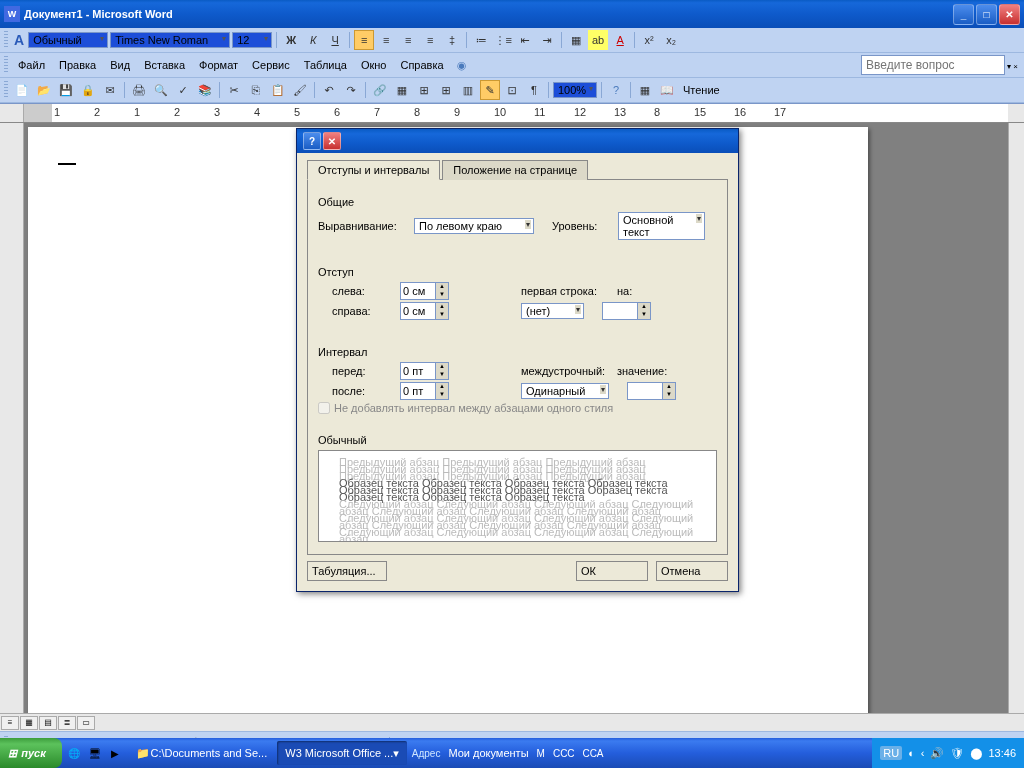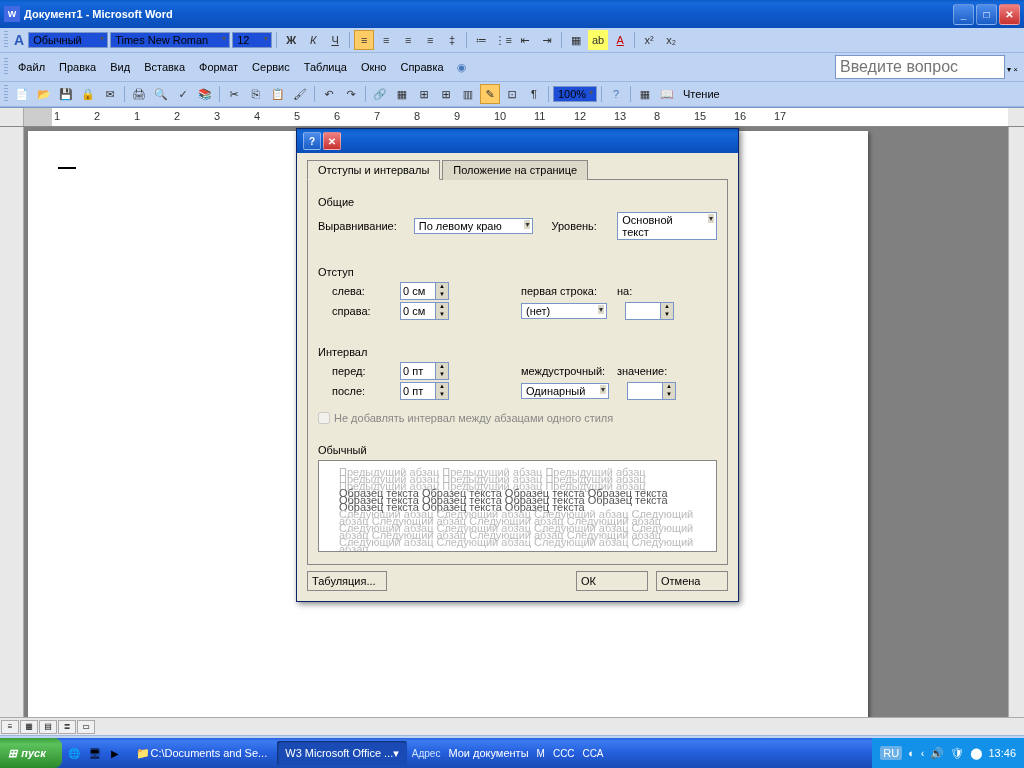--- a/index.html
+++ b/index.html
@@ -17,21 +17,21 @@
 
 .chrome { background: #bfd3f2; border-bottom: 1px solid #7a96c8; }
 .toolbar-row { display: flex; align-items: center; padding: 2px 4px; border-bottom: 1px solid #9db8e0; gap: 2px; }
 .toolbar-row.menus span { padding: 3px 6px; cursor: pointer; }
 .grip { width: 4px; height: 18px; background: repeating-linear-gradient(to bottom, #8aa8d5 0 1px, transparent 1px 3px); margin-right: 2px; }
 .combo { background: #1d4ed8; border: 1px solid #7a96c8; padding: 1px 16px 1px 4px; position: relative; display: inline-block; min-width: 40px;}
 .combo::after { content: "▾"; position: absolute; right: 3px; top: 1px; font-size: 8px; color: #555; }
 .tb-btn { width: 20px; height: 20px; border: 1px solid transparent; display: inline-flex; align-items: center; justify-content: center; font-size: 11px; cursor: pointer; color: #333; }
 .tb-sep { width: 1px; height: 16px; background: #8aa8d5; margin: 0 2px; }
 .question-box { margin-left: auto; }
-.question-box input { width: 170px; border: 1px solid #7a96c8; padding: 2px 4px; font-size: 16px; }
+.question-box input { width: 144px; border: 1px solid #7a96c8; padding: 2px 4px; font-size: 12px; }
 
 
 .ruler-area { background: #f0f0f0; display:flex; border-bottom:1px solid #888;}
 .ruler-corner{width:24px;height:18px;background:#e8e8e8;border-right:1px solid #aaa;}
 .ruler { flex:1; height: 18px; background: white; position: relative; font-size: 8px; color: #333; overflow:hidden; border-right:16px solid #e8e8e8;}
 .ruler .tick { position: absolute; top: 2px; }
 
 
 .doc-area { position: relative; background: #808080; height: 590px; display: flex; }
 .vruler { width: 24px; background: #e8e8e8; border-right: 1px solid #aaa; }
@@ -55,21 +55,21 @@
 .group-label { margin: 6px 0 4px; }
 .row { display: flex; align-items: center; margin: 2px 0; gap:6px;}
 .row label { width: 90px; text-align: left; }
 .lbl2 { width: 105px; }
 .dlg-select { background: white; border: 1px solid #7a96c8; padding: 1px 14px 1px 4px; position: relative; display: inline-block; }
 .dlg-select::after { content: "▾"; position: absolute; right: 2px; top: 1px; font-size: 8px; color: #333; background:#dcd9c8; padding:0 1px;}
 .spinnerbox{display:inline-flex;}
 .spinnerbox input{width:36px;border:1px solid #7a96c8;padding:1px 2px;font-size:11px;}
 .spinnerbox .spins{display:flex;flex-direction:column;border:1px solid #7a96c8;border-left:none;}
 .spinnerbox .spins div{width:12px;height:8px;font-size:6px;line-height:6px;text-align:center;background:#dcd9c8;cursor:pointer;}
-.checkbox-row{display:flex;align-items:center;gap:4px;margin-top:12px;color:#888;}
+.checkbox-row{display:flex;align-items:center;gap:4px;margin-top:2px;color:#888;}
 .checkbox-row input{width:12px;height:12px;}
 .preview-box{border:1px solid #888;background:white;height:92px;margin:4px 0 8px;padding:8px 20px;font-size:6px;color:#bbb;overflow:hidden;line-height:7px;}
 .preview-box .dark{color:#555;}
 .dlg-buttons{display:flex;gap:8px;margin-top:6px;}
 .dlg-buttons .spacer{flex:1;}
 .btn{border:1px solid #888;background:#ece9d8;padding:3px 4px;min-width:72px;cursor:pointer;text-align:left;}
 
 
 .statusbar{background:#d4d0c8;border-top:1px solid #888;display:flex;align-items:center;font-size:10px;padding:2px 4px;gap:8px;height:18px;}
 .statusbar .cell{border-right:1px solid #aaa;padding:0 6px;}
@@ -293,21 +293,21 @@
     <div class="tabs">
       <div class="tab active">Отступы и интервалы</div>
       <div class="tab">Положение на странице</div>
     </div>
     <div class="tabcontent">
       <div class="group-label">Общие</div>
       <div class="row">
         <label>Выравнивание:</label>
         <div class="dlg-select" style="width:120px">По левому краю</div>
         <label style="width:60px;margin-left:12px">Уровень:</label>
-        <div class="dlg-select" style="width:100px">Основной текст</div>
+        <div class="dlg-select" style="width:87px">Основной текст</div>
       </div>
 
       <div style="height:18px"></div>
       <div class="group-label">Отступ</div>
       <div class="row">
         <label style="padding-left:14px;width:76px">слева:</label>
         <div class="spinnerbox">
             <input value="0 см" style="">
             <div class="spins">
               <div>▲</div>
@@ -321,21 +321,21 @@
       <div class="row">
         <label style="padding-left:14px;width:76px">справа:</label>
         <div class="spinnerbox">
             <input value="0 см" style="">
             <div class="spins">
               <div>▲</div>
               <div>▼</div>
             </div>
           </div>
         <div style="width:60px"></div>
-        <div class="dlg-select" style="width:86px">(нет)</div>
+        <div class="dlg-select" style="width:63px">(нет)</div>
         <div style="width:6px"></div>
         <div class="spinnerbox">
             <input value="" style="">
             <div class="spins">
               <div>▲</div>
               <div>▼</div>
             </div>
           </div>
       </div>
 

